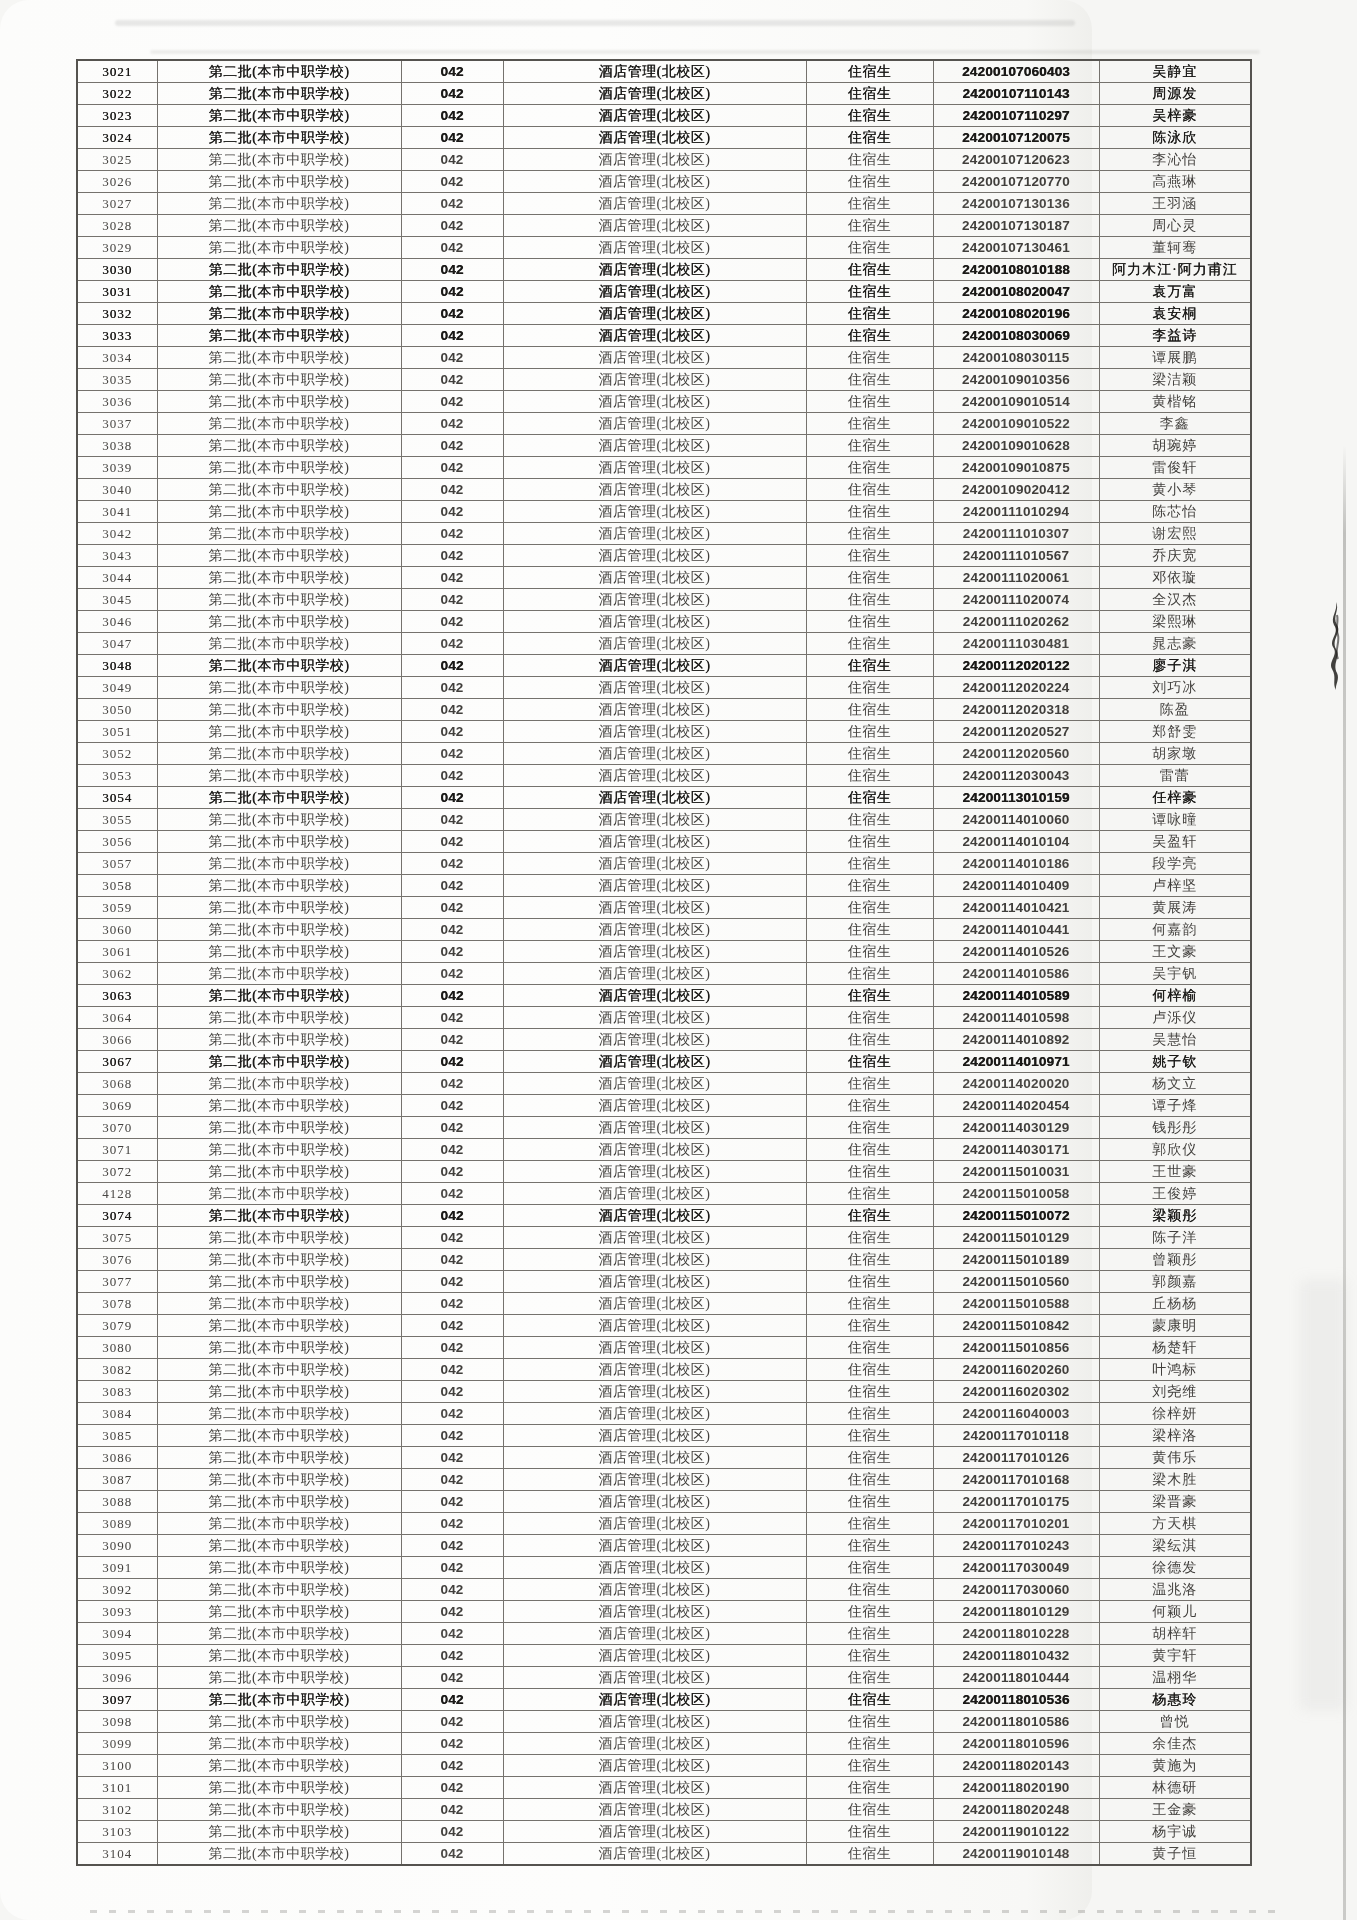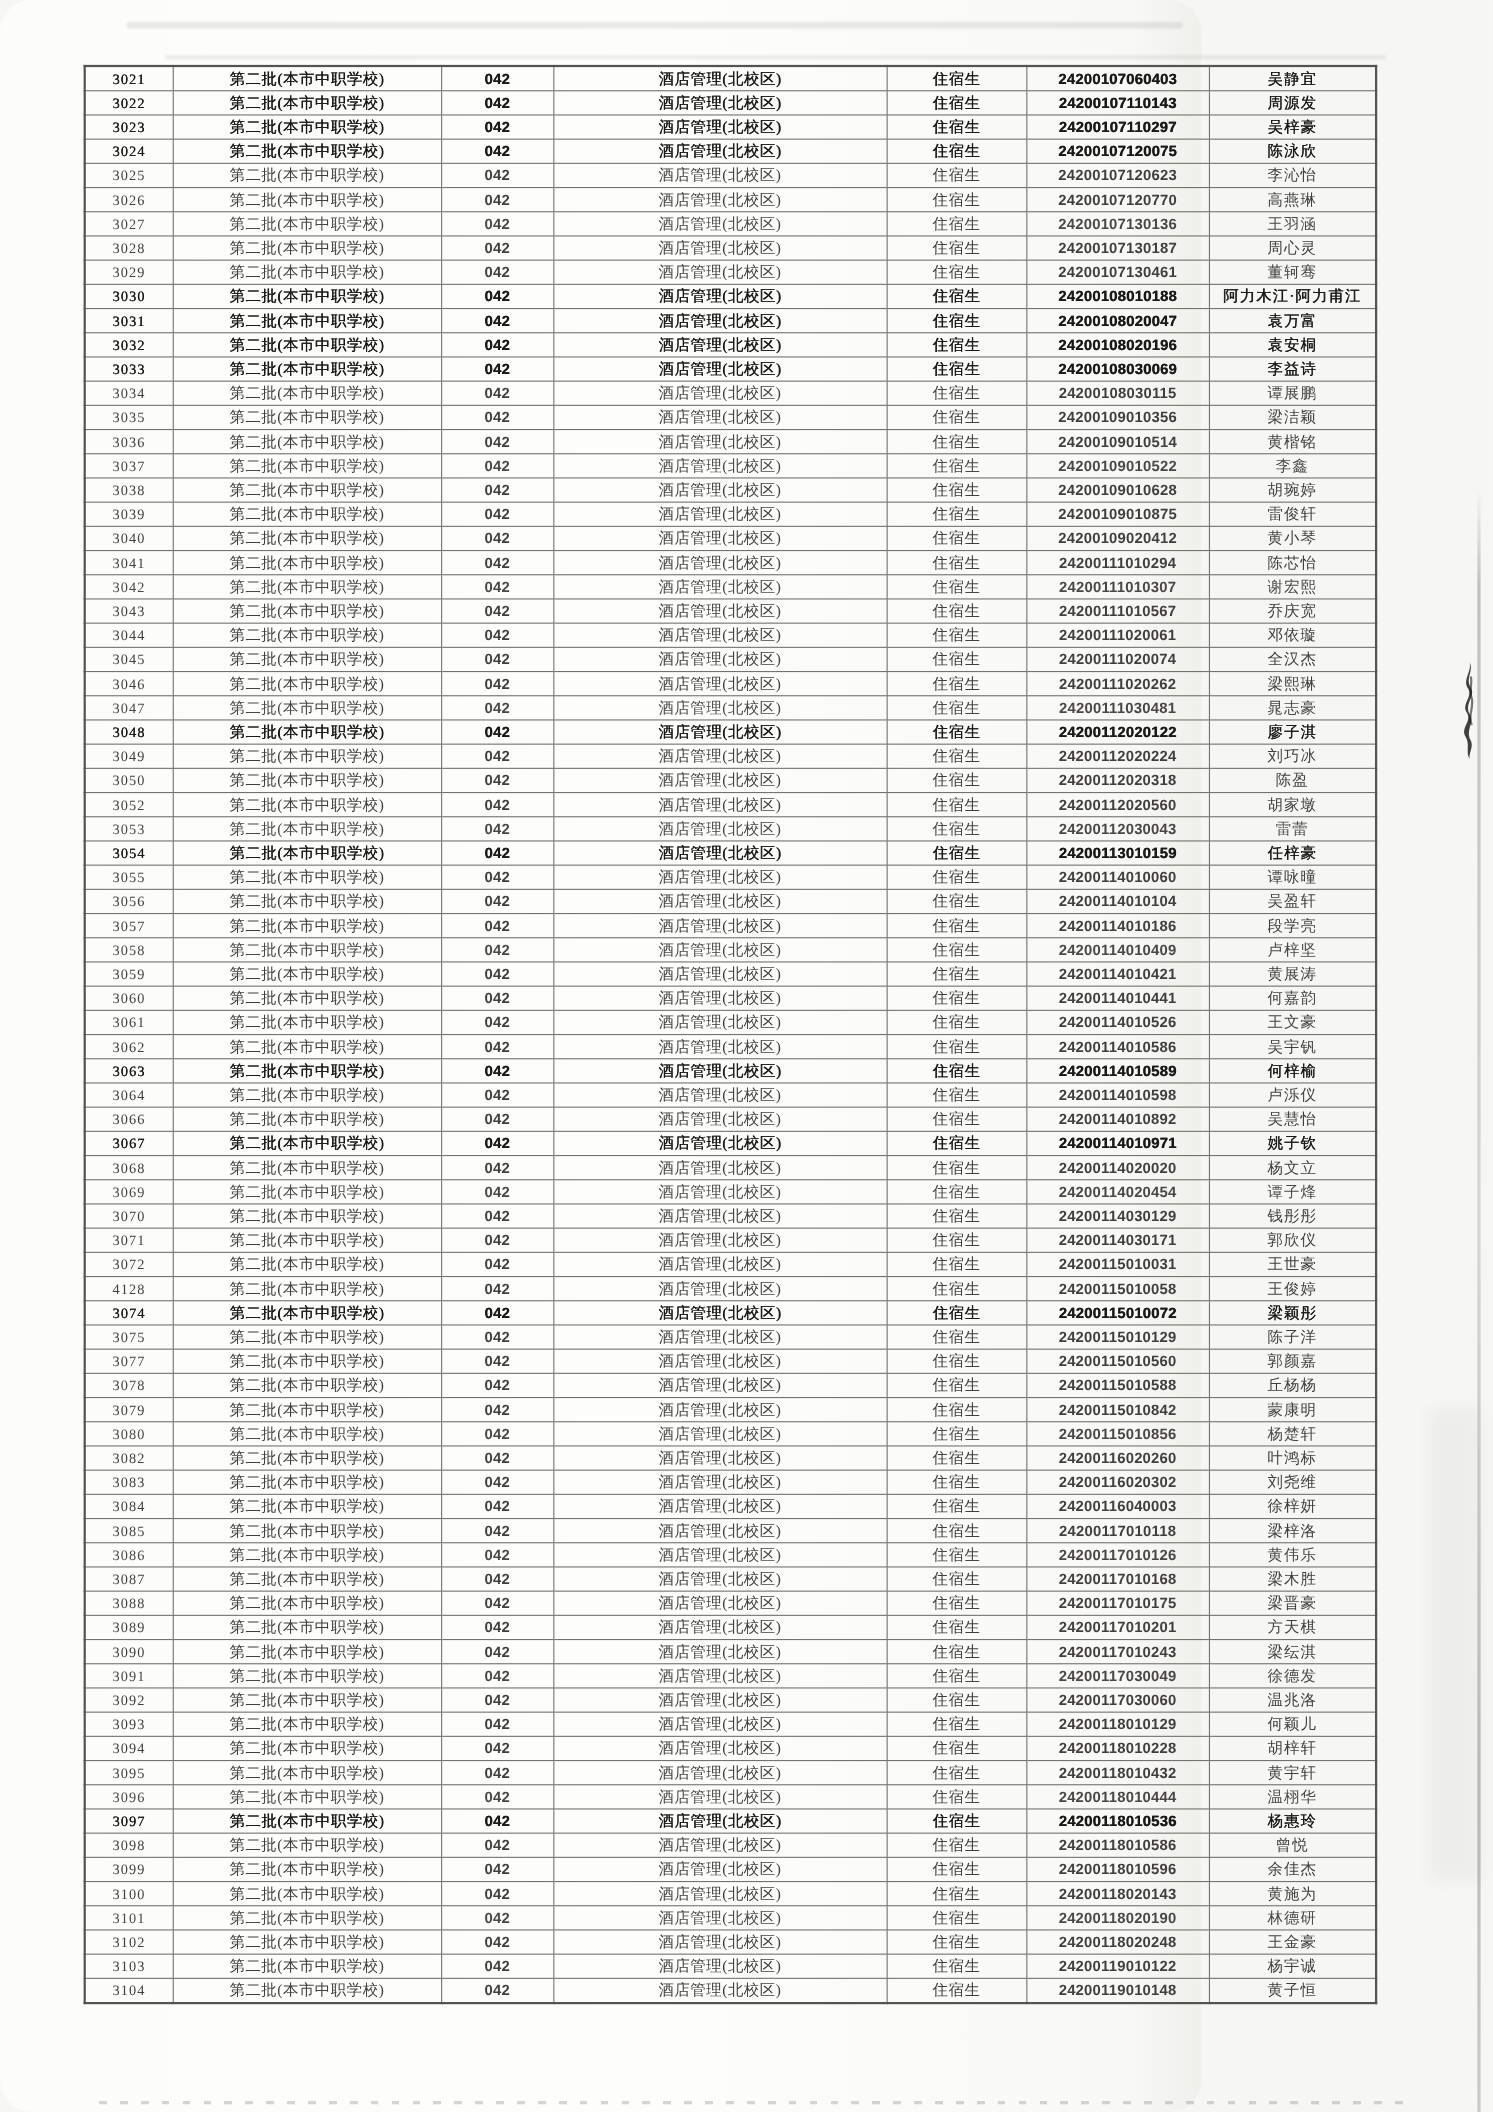--- a/index.html
+++ b/index.html
@@ -342,20 +342,29 @@
         <tr>
     <td class="c-seq">3050</td>
     <td class="c-batch cjk">第二批(本市中职学校)</td>
     <td class="c-code">042</td>
     <td class="c-major cjk">酒店管理(北校区)</td>
     <td class="c-status cjk">住宿生</td>
     <td class="c-id">24200112020318</td>
     <td class="c-name cjk">陈盈</td>
   </tr>
         <tr>
+    <td class="c-seq">3051</td>
+    <td class="c-batch cjk">第二批(本市中职学校)</td>
+    <td class="c-code">042</td>
+    <td class="c-major cjk">酒店管理(北校区)</td>
+    <td class="c-status cjk">住宿生</td>
+    <td class="c-id">24200112020527</td>
+    <td class="c-name cjk">郑舒雯</td>
+  </tr>
+        <tr>
     <td class="c-seq">3052</td>
     <td class="c-batch cjk">第二批(本市中职学校)</td>
     <td class="c-code">042</td>
     <td class="c-major cjk">酒店管理(北校区)</td>
     <td class="c-status cjk">住宿生</td>
     <td class="c-id">24200112020560</td>
     <td class="c-name cjk">胡家墩</td>
   </tr>
         <tr>
     <td class="c-seq">3053</td>
@@ -547,20 +556,29 @@
     <td class="c-name cjk">梁颖彤</td>
   </tr>
         <tr>
     <td class="c-seq">3075</td>
     <td class="c-batch cjk">第二批(本市中职学校)</td>
     <td class="c-code">042</td>
     <td class="c-major cjk">酒店管理(北校区)</td>
     <td class="c-status cjk">住宿生</td>
     <td class="c-id">24200115010129</td>
     <td class="c-name cjk">陈子洋</td>
+  </tr>
+        <tr>
+    <td class="c-seq">3076</td>
+    <td class="c-batch cjk">第二批(本市中职学校)</td>
+    <td class="c-code">042</td>
+    <td class="c-major cjk">酒店管理(北校区)</td>
+    <td class="c-status cjk">住宿生</td>
+    <td class="c-id">24200115010189</td>
+    <td class="c-name cjk">曾颖彤</td>
   </tr>
         <tr>
     <td class="c-seq">3077</td>
     <td class="c-batch cjk">第二批(本市中职学校)</td>
     <td class="c-code">042</td>
     <td class="c-major cjk">酒店管理(北校区)</td>
     <td class="c-status cjk">住宿生</td>
     <td class="c-id">24200115010560</td>
     <td class="c-name cjk">郭颜嘉</td>
   </tr>

